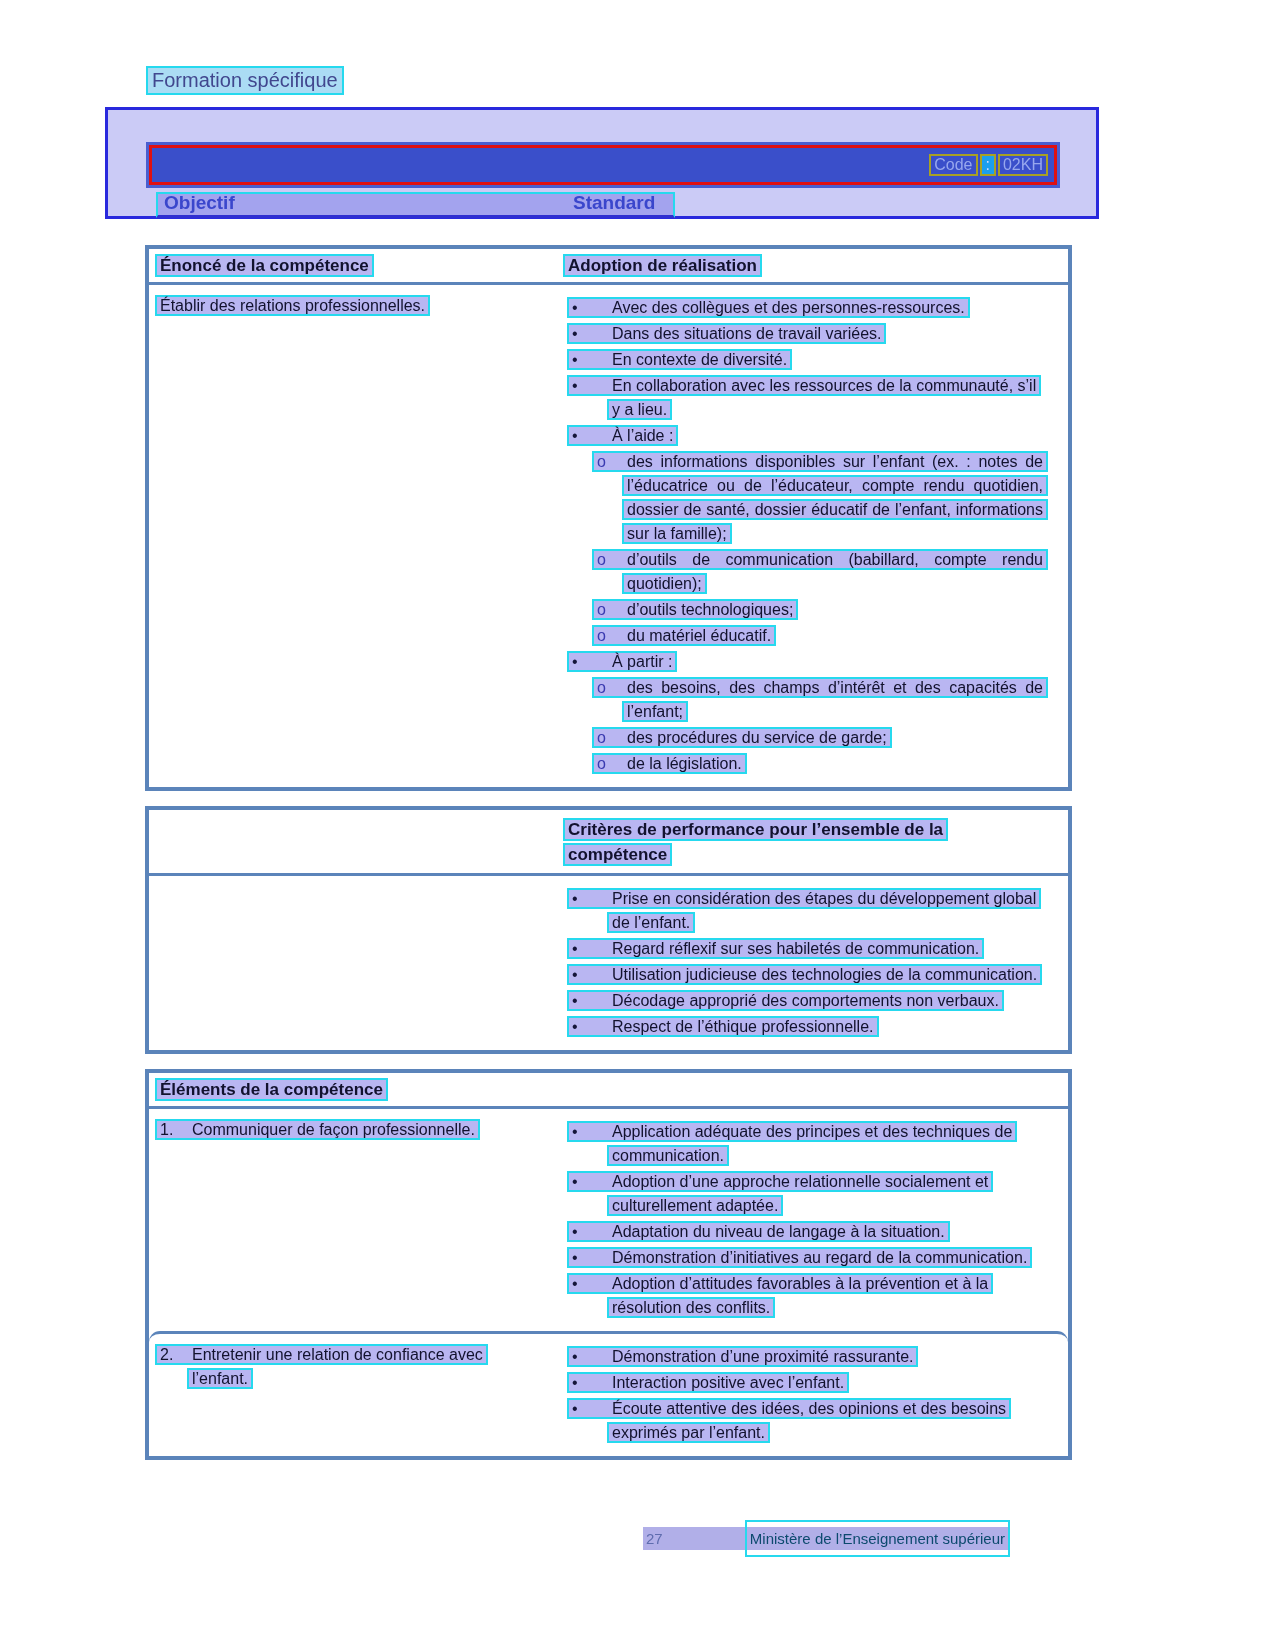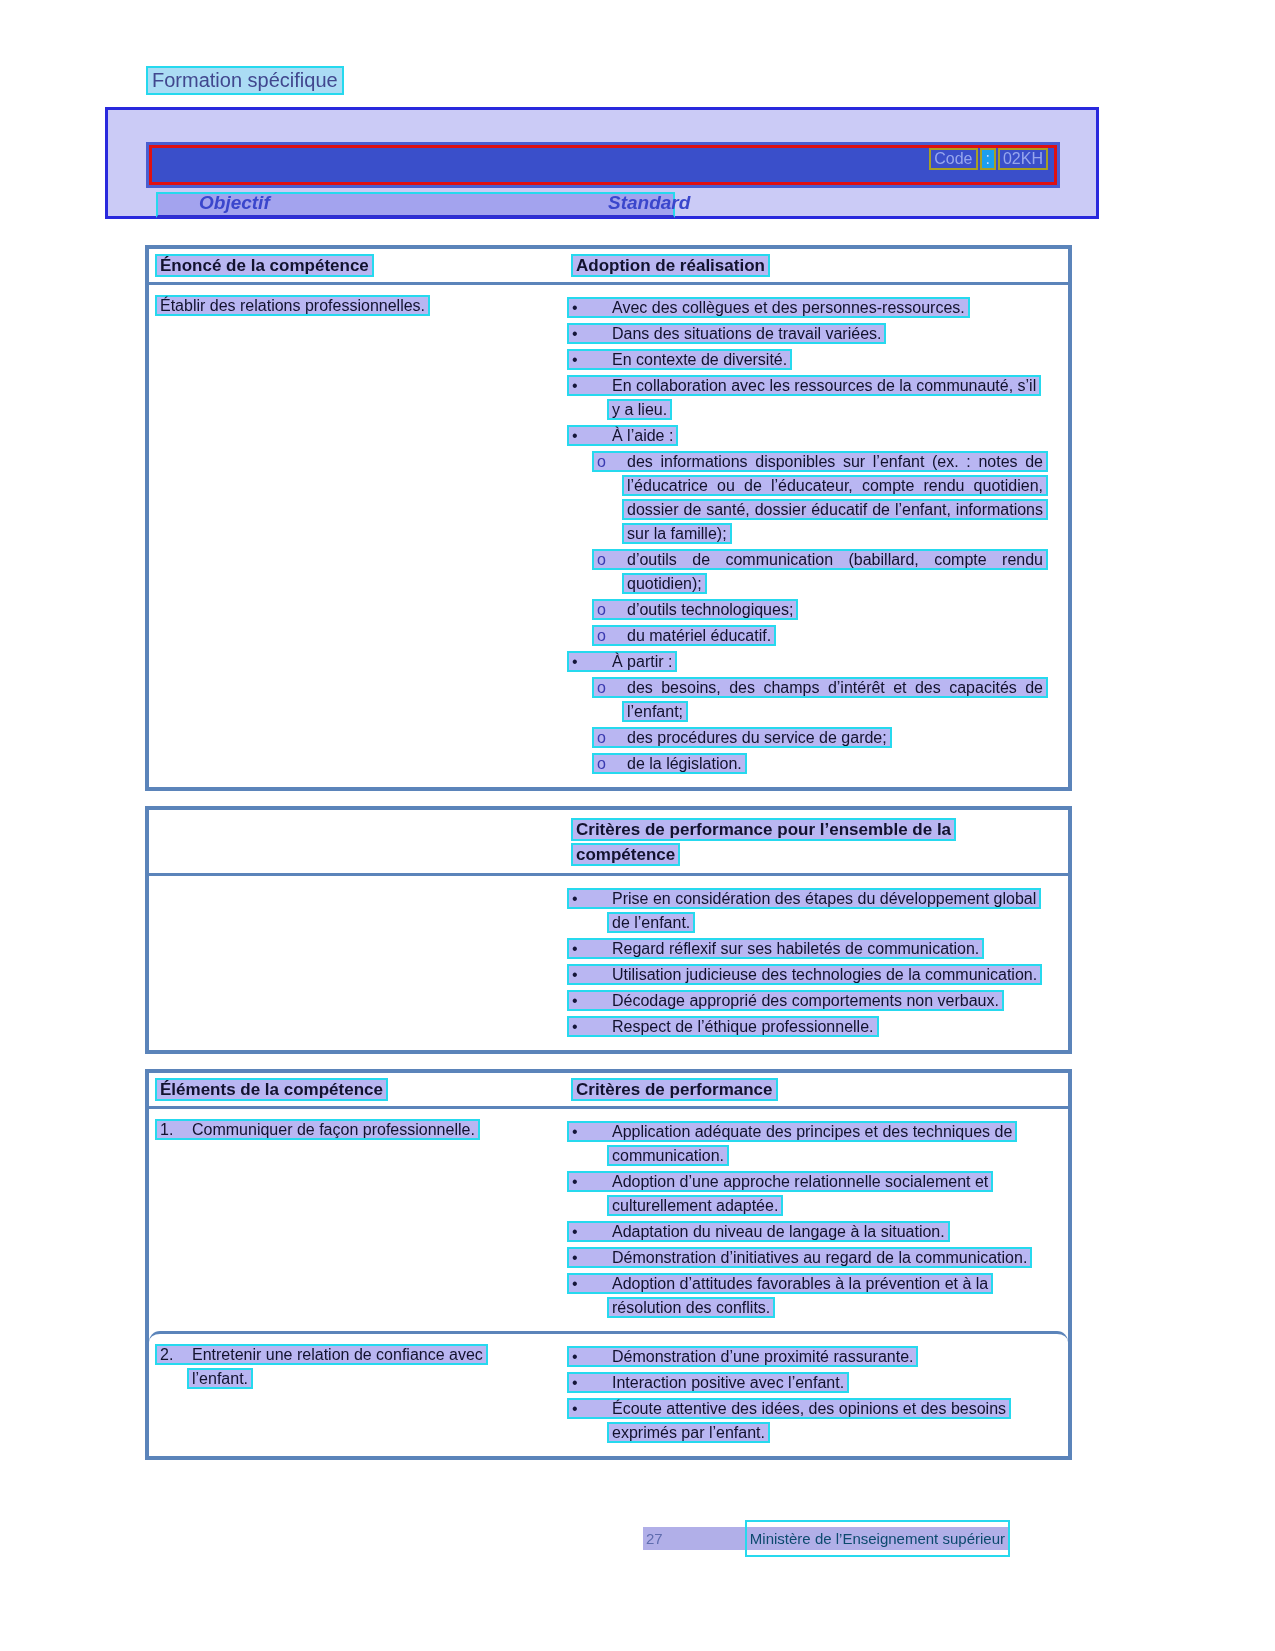--- a/index.html
+++ b/index.html
@@ -24,40 +24,40 @@
     position:absolute;left:105px;top:107px;width:994px;height:112px;
     background:#cbcbf6;border:3px solid #2929dd;box-sizing:border-box;
   }
   .bluebar{
     position:absolute;left:38px;top:32px;right:36px;height:46px;
     background:#4a5ed0;padding:0;box-sizing:border-box;
   }
   .bluebar-inner{
     position:absolute;left:3px;top:3px;right:3px;bottom:3px;
     background:#3a4fca;border:3px solid #e01010;box-sizing:border-box;
-    display:flex;align-items:flex-start;justify-content:flex-end;
+    display:flex;align-items:center;justify-content:flex-end;
     padding-right:6px;font-size:16px;
   }
   .code-label{color:#97a7ee;border:2px solid #a8a024;padding:0 3px;}
   .code-colon{color:#cdd8ff;background:#1b9fee;border:2px solid #a8a024;padding:0 4px;margin:0 2px;}
   .code-value{color:#97a7ee;border:2px solid #a8a024;padding:0 3px;}
   .obj-band{
     position:absolute;left:48px;bottom:-2px;width:519px;height:26px;
     background:#a3a3ee;border:2px solid #26d9ee;border-bottom:3px solid #2f2fd0;
     box-sizing:border-box;
   }
   .obj-band .obj,.obj-band .std{
-    position:absolute;top:-2px;font-size:19px;font-weight:bold;font-style:italic;color:#3a46cc;margin-left:35px;
+    position:absolute;top:-2px;font-size:19px;font-weight:bold;color:#3a46cc;
   }
   .obj-band .obj{left:6px;}
   .obj-band .std{left:415px;}
   
   .doc{position:absolute;left:145px;top:245px;width:927px;}
   .tbl{border:4px solid #5b84ba;background:#ffffff;box-sizing:border-box;margin-bottom:15px;}
-  .thead{display:flex;border-bottom:3px solid #5b84ba;padding:7px 8px 6px 6px;gap:8px;}
+  .thead{display:flex;border-bottom:3px solid #5b84ba;padding:7px 8px 6px 6px;}
   .thead .thL{flex:0 0 408px;}
   .thead .thR{flex:1;}
   .th{font-size:17px;font-weight:bold;}
   .th2{display:inline-block;max-width:382px;line-height:25px;}
   .trow{display:flex;border-radius:11px;}
   .trow + .trow{border-top:3px solid #5b84ba;}
   .cL{flex:0 0 408px;padding:9px 0 9px 6px;box-sizing:border-box;}
   .cR{flex:1;padding:9px 20px 9px 0;box-sizing:border-box;}
   .cell-text{display:block;max-width:355px;line-height:24px;}
   .li{line-height:24px;margin:2px 0;}
@@ -141,21 +141,20 @@
             <div class="li main"><span class="hl"><span class="mk">•</span>Décodage approprié des comportements non verbaux.</span></div>
             <div class="li main"><span class="hl"><span class="mk">•</span>Respect de l’éthique professionnelle.</span></div>
           </div>
       </div>
     </div>
   </div>
 
   <div class="tbl">
     <div class="thead">
       <div class="thL"><span class="hl th">Éléments de la compétence</span></div>
-      <div class="thR"><span class="hl th">Critères de performance</span></div>
     </div>
     <div class="trow">
       <div class="cL">
         <div class="elem"><span class="hl"><span class="num">1.</span><span>Communiquer de façon professionnelle.</span></span></div>
       </div>
       <div class="cR">
         <div>
             <div class="li main"><span class="hl"><span class="mk">•</span>Application adéquate des principes et des techniques de communication.</span></div>
             <div class="li main"><span class="hl"><span class="mk">•</span>Adoption d’une approche relationnelle socialement et culturellement adaptée.</span></div>
             <div class="li main"><span class="hl"><span class="mk">•</span>Adaptation du niveau de langage à la situation.</span></div>

